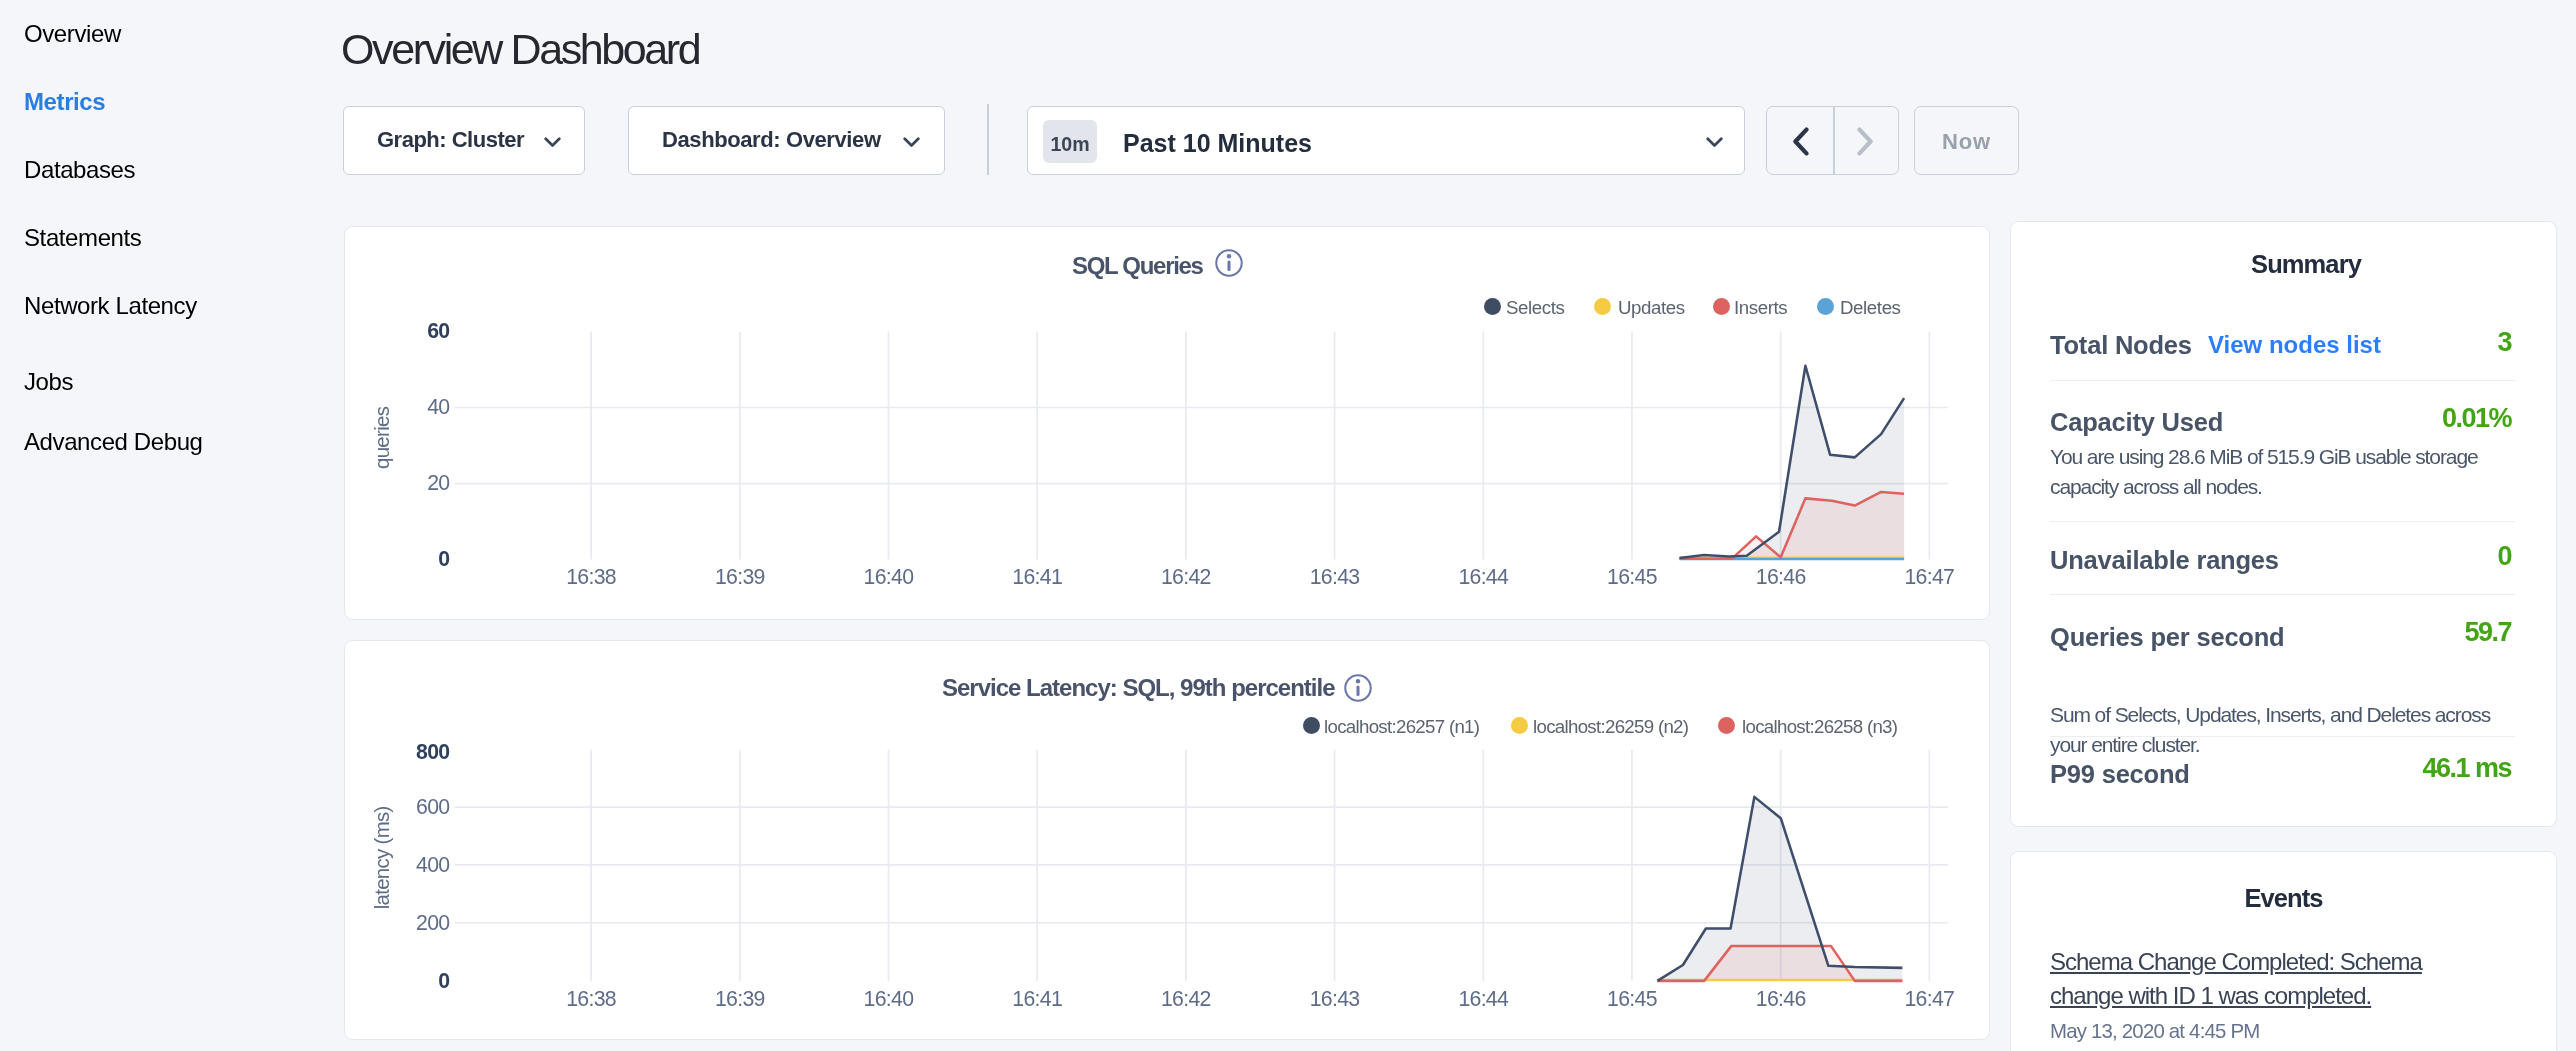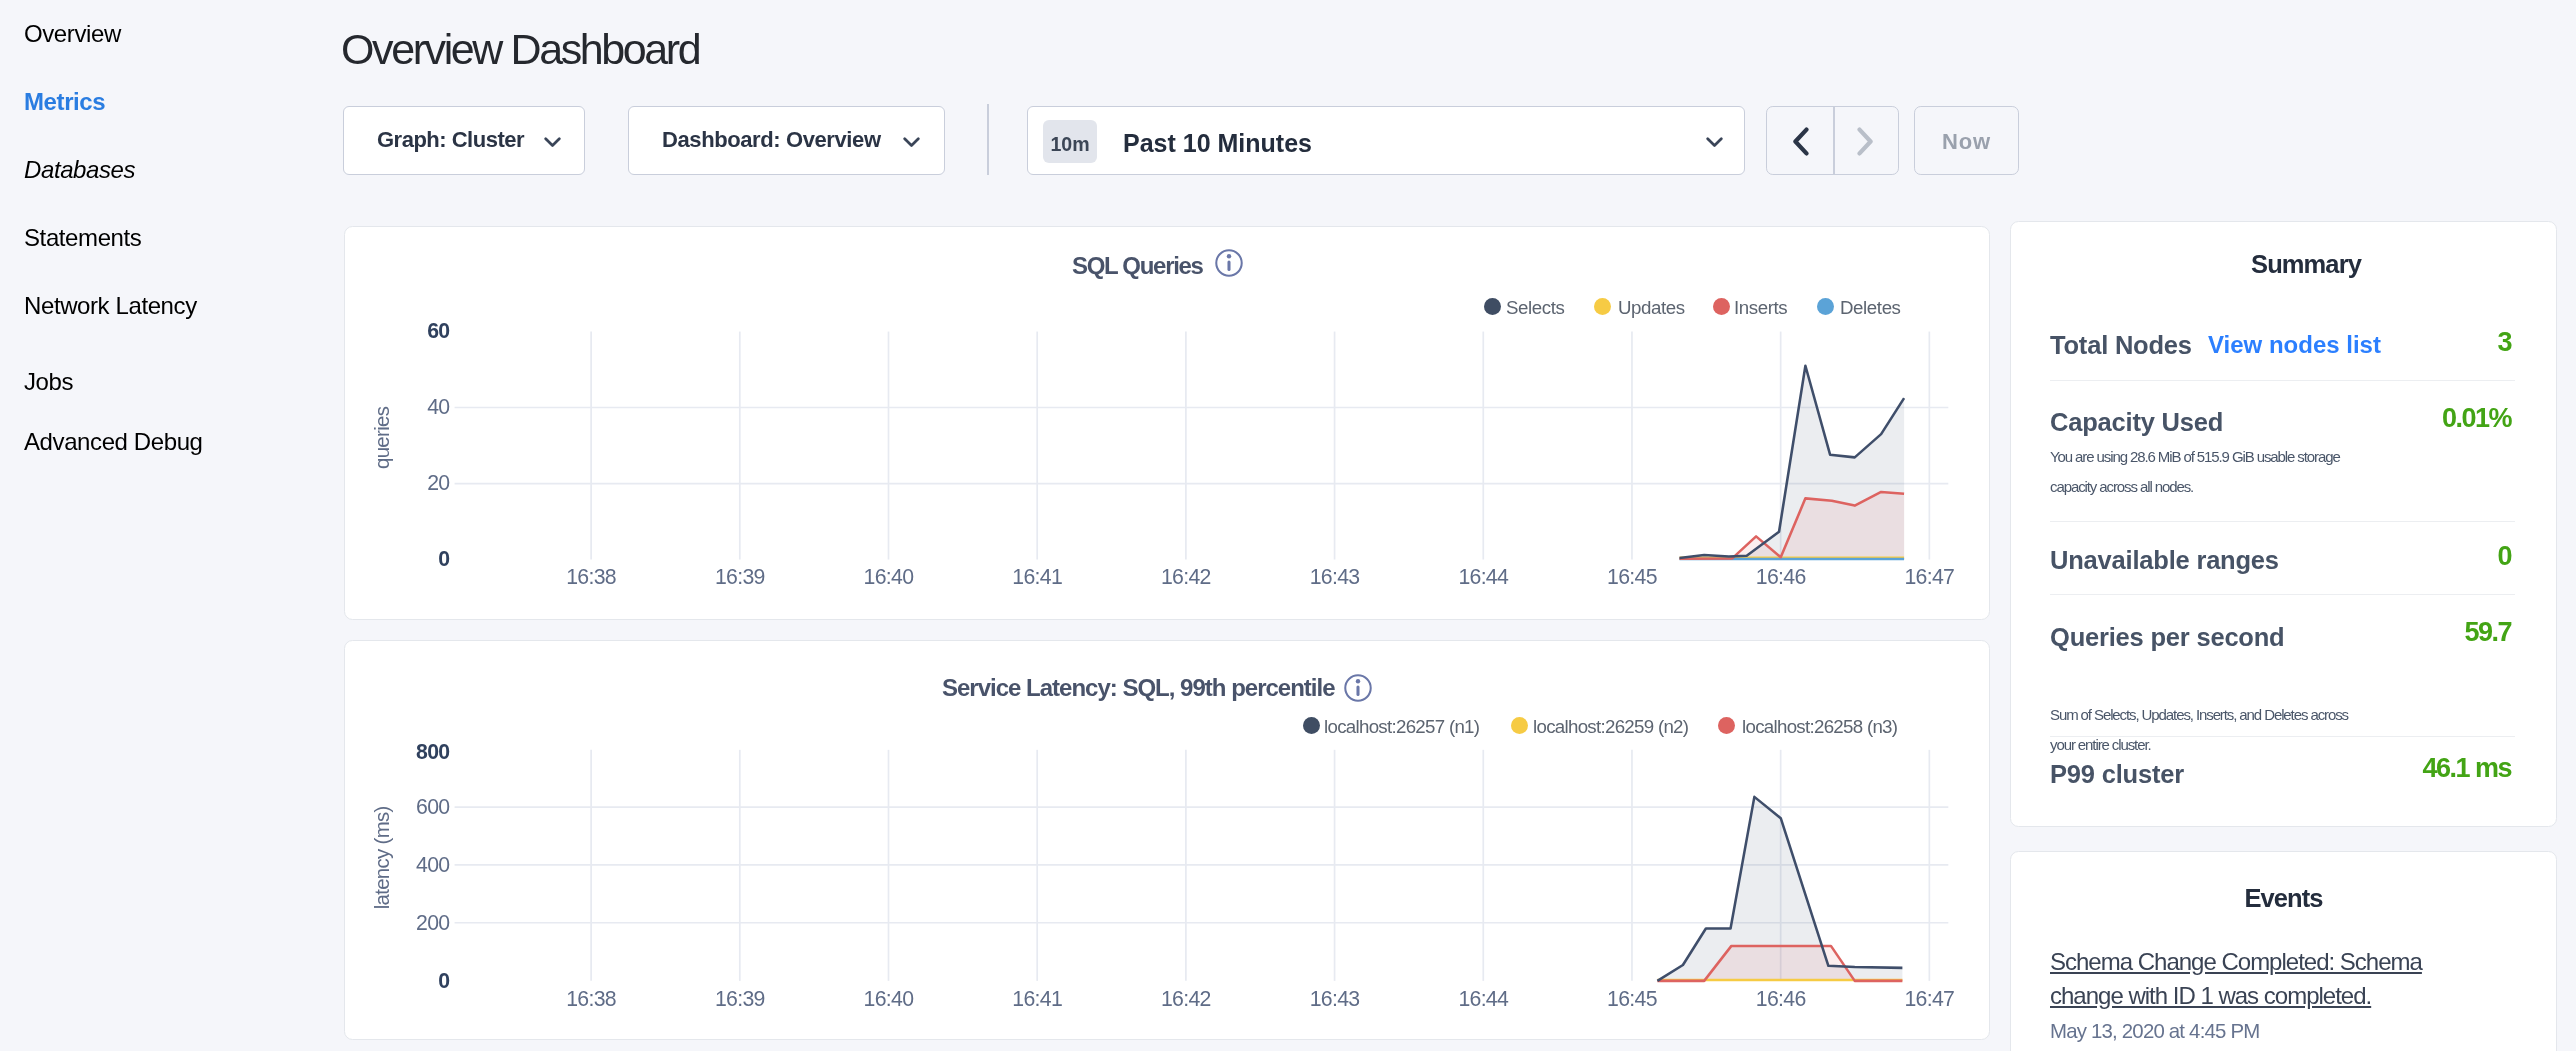--- a/index.html
+++ b/index.html
@@ -5,29 +5,29 @@
   * { margin:0; padding:0; box-sizing:border-box; }
   html,body { width:2576px; height:1051px; background:#f5f6fa; font-family:"Liberation Sans", sans-serif; overflow:hidden; }
   .abs { position:absolute; }
   .nav-item { position:absolute; left:24px; font-size:24px; color:#000000; letter-spacing:-0.4px; }
   .card { position:absolute; background:#fff; border:0.9px solid #e4e7ec; border-radius:8.5px; }
   .ctl { position:absolute; border:1.7px solid #c9cedb; border-radius:6px; }
   .charttitle { position:absolute; font-size:24px; font-weight:bold; color:#49536a; }
   .leglabel { font-size:18.7px; color:#5c6470; letter-spacing:-0.4px; }
   .sumlabel { position:absolute; left:2050px; font-weight:bold; color:#475366; font-size:25.5px; letter-spacing:-0.2px; }
   .sumval { position:absolute; font-weight:bold; color:#43a415; font-size:27px; right:65px; text-align:right; letter-spacing:-1.5px; }
-  .sumdesc { position:absolute; left:2050px; font-size:15px; color:#4a5669; line-height:30px; letter-spacing:-1.1px; white-space:nowrap; }
+  .sumdesc { position:absolute; left:2050px; font-size:21px; color:#4a5669; line-height:30px; letter-spacing:-1.1px; white-space:nowrap; }
   .sumdiv { position:absolute; left:2050px; width:465px; height:0; border-top:1.7px solid #eceef1; }
 </style>
 </head>
 <body>
 
 <div class="nav-item" style="top:19.6px;">Overview</div>
 <div class="nav-item" style="top:88px; color:#2a7de1; font-weight:bold;">Metrics</div>
-<div class="nav-item" style="top:156px;font-style:italic;">Databases</div>
+<div class="nav-item" style="top:156px;">Databases</div>
 <div class="nav-item" style="top:224px;">Statements</div>
 <div class="nav-item" style="top:292px;">Network Latency</div>
 <div class="nav-item" style="top:368px;">Jobs</div>
 <div class="nav-item" style="top:428px;">Advanced Debug</div>
 
 <div class="abs" style="left:341px; top:25px; font-size:43px; color:#25282e; letter-spacing:-2.4px;">Overview Dashboard</div>
 
 <div class="ctl" style="left:343px; top:106px; width:242px; height:69px; background:#fff;"></div>
 <div class="abs" style="left:377px; top:127px; font-size:22px; font-weight:bold; color:#2b3445; letter-spacing:-0.5px;">Graph: Cluster</div>
 <svg class="abs" style="left:544px; top:137px;" width="17" height="12" viewBox="0 0 20 14">
@@ -191,20 +191,20 @@
 
 <div class="sumlabel" style="top:546px;">Unavailable ranges</div>
 <div class="sumval" style="top:541px;">0</div>
 <div class="sumdiv" style="top:594px;"></div>
 
 <div class="sumlabel" style="top:623px;">Queries per second</div>
 <div class="sumval" style="top:617px;">59.7</div>
 <div class="sumdesc" style="top:692px;margin-top:8px;">Sum of Selects, Updates, Inserts, and Deletes across<br>your entire cluster.</div>
 <div class="sumdiv" style="top:736px;"></div>
 
-<div class="sumlabel" style="top:760px;">P99 cluster</div>
+<div class="sumlabel" style="top:760px;">P99 second</div>
 <div class="sumval" style="top:753px;">46.1 ms</div>
 
 <div class="card" style="left:2010px; top:851px; width:547px; height:221px;"></div>
 <div class="abs" style="left:2010px; top:884px; width:547px; text-align:center; font-size:25.5px; font-weight:bold; color:#242d3d; letter-spacing:-0.9px;">Events</div>
 <div class="abs" style="left:2050px; top:945px; font-size:24px; color:#3a4354; line-height:34px; letter-spacing:-1px; white-space:nowrap;text-decoration:underline;">Schema Change Completed: Schema<br>change with ID 1 was completed.</div>
 <div class="abs" style="left:2050px; top:1020px; font-size:20.4px; color:#66738f; letter-spacing:-0.8px;">May 13, 2020 at 4:45 PM</div>
 
 
 </body></html>

